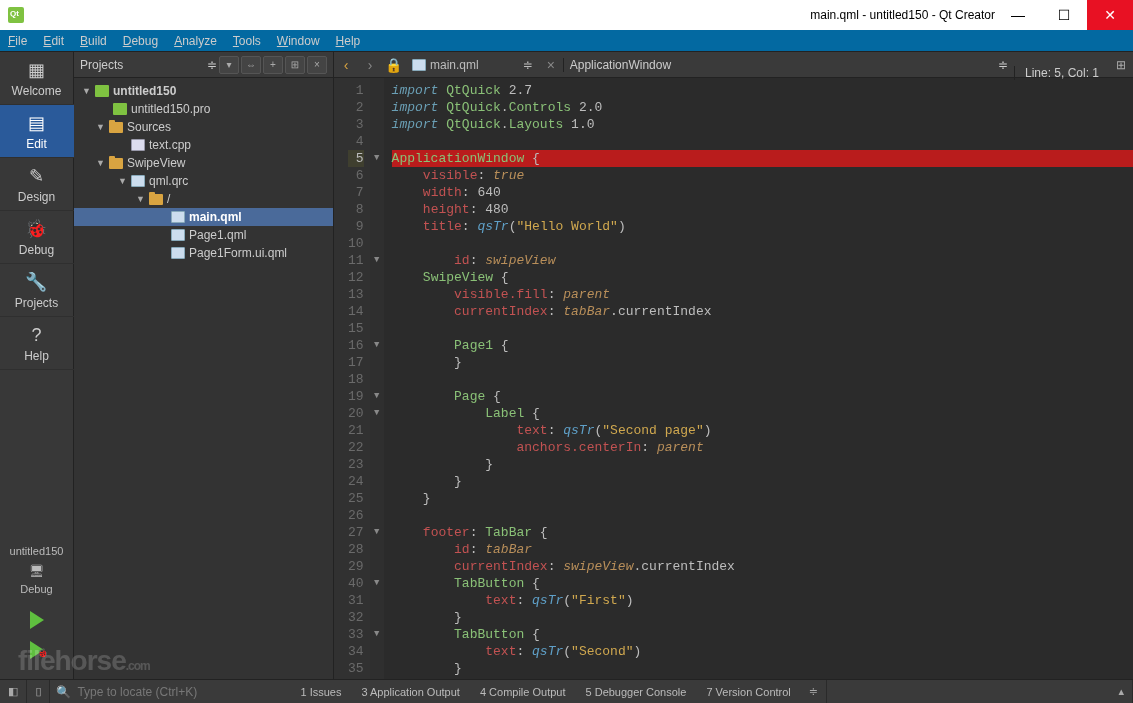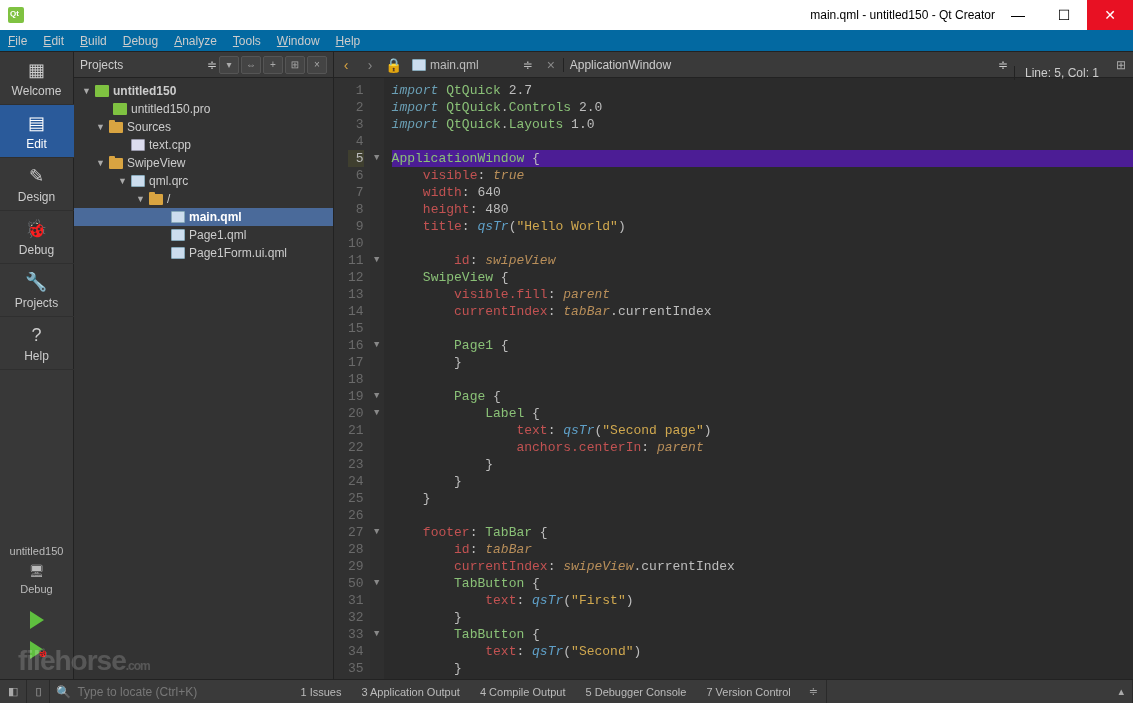--- a/index.html
+++ b/index.html
@@ -62,21 +62,21 @@
 .ed-split { width:24px; text-align:center; color:#aaa; }
 
 .code-wrap { flex:1; display:flex; overflow:auto; font-family: Consolas, "Courier New", monospace; font-size:13px; line-height:17px; }
 .gutter { background:#313131; color:#6a6a6a; text-align:right; padding:4px 6px 4px 14px; user-select:none; position:relative; }
 .gutter .ln { height:17px; position:relative; }
 .gutter .ln.hl { background:#3f3f2f; color:#bbb; }
 .fold-col { background:#2f2f2f; width:14px; padding-top:4px; }
 .fold-col .fm { height:17px; text-align:center; font-size:9px; color:#888; }
 .code { flex:1; padding:4px 0 4px 8px; }
 .code .line { height:17px; white-space:pre; }
-.code .line.hl { background:#4c1d95; }
+.code .line.hl { background:#b91c1c; }
 
 
 .kw { color:#6a9fb5; font-style:italic; }
 .type { color:#8ac177; }
 .prop { color:#c25252; }
 .func { color:#5fa0c8; font-style:italic; }
 .str { color:#d0a84f; }
 .val { color:#b98f5a; font-style:italic; }
 .ident { color:#b98f5a; font-style:italic; }
 .punct { color:#bdbdbd; }
@@ -287,21 +287,21 @@
           <div class="ln">20</div>
           <div class="ln">21</div>
           <div class="ln">22</div>
           <div class="ln">23</div>
           <div class="ln">24</div>
           <div class="ln">25</div>
           <div class="ln">26</div>
           <div class="ln">27</div>
           <div class="ln">28</div>
           <div class="ln">29</div>
-          <div class="ln">50</div>
+          <div class="ln">40</div>
           <div class="ln">31</div>
           <div class="ln">32</div>
           <div class="ln">33</div>
           <div class="ln">34</div>
           <div class="ln">35</div>
         </div>
       <div class="fold-col" id="foldcol">
           <div class="fm"></div>
           <div class="fm"></div>
           <div class="fm"></div>

